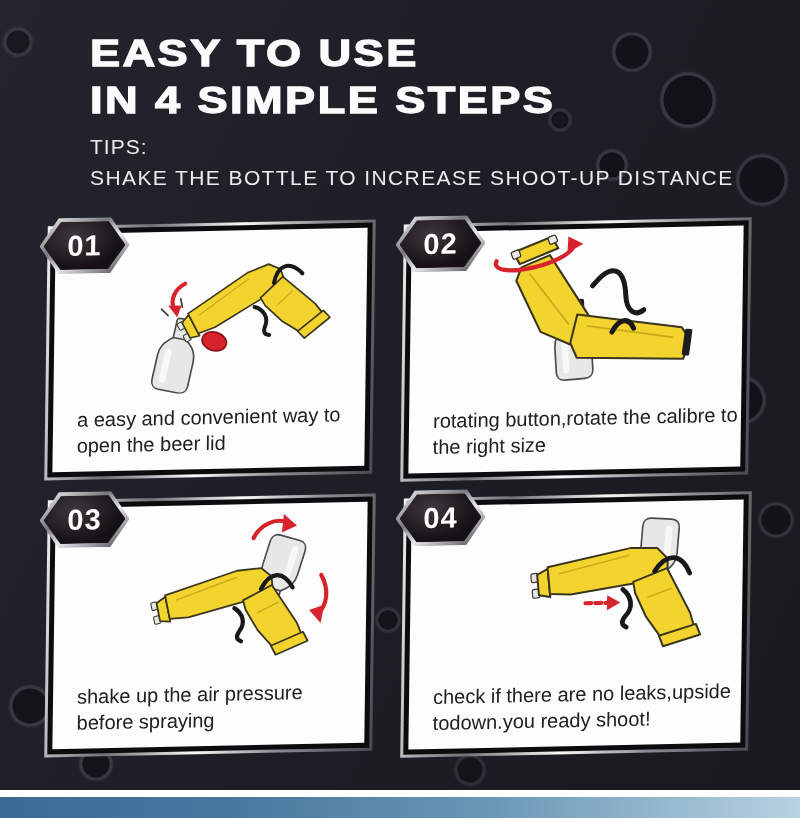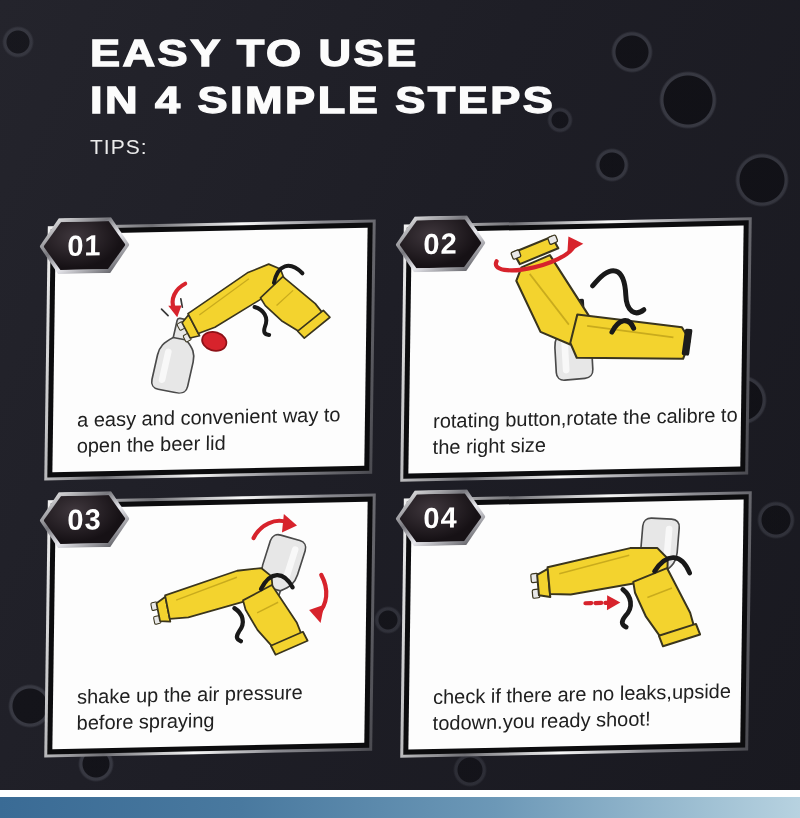--- a/index.html
+++ b/index.html
@@ -87,20 +87,21 @@
 </style>
 </head>
 <body>
 
 <div class="stage">
 
   <div class="header">
     <div class="title-line">EASY TO USE</div>
     <div class="title-line">IN 4 SIMPLE STEPS</div>
     <div class="tips-label">TIPS:</div>
+    <div class="tips-text">SHAKE THE BOTTLE TO INCREASE SHOOT-UP DISTANCE</div>
   </div>
 
   <div class="card card1">
     <div class="card-metal">
       <div class="card-black">
         <div class="card-white">
           <svg class="illus" viewBox="0 0 310 190">
             <g transform="translate(118,126) rotate(12)">
               <rect class="bt" x="-8" y="-26" width="16" height="26" rx="3"></rect>
               <path class="bt" d="M-8,-2 C-18,6 -22,12 -22,22 L-22,52 C-22,58 -18,62 -12,62 L12,62 C18,62 22,58 22,52 L22,22 C22,12 18,6 8,-2 Z"></path>

